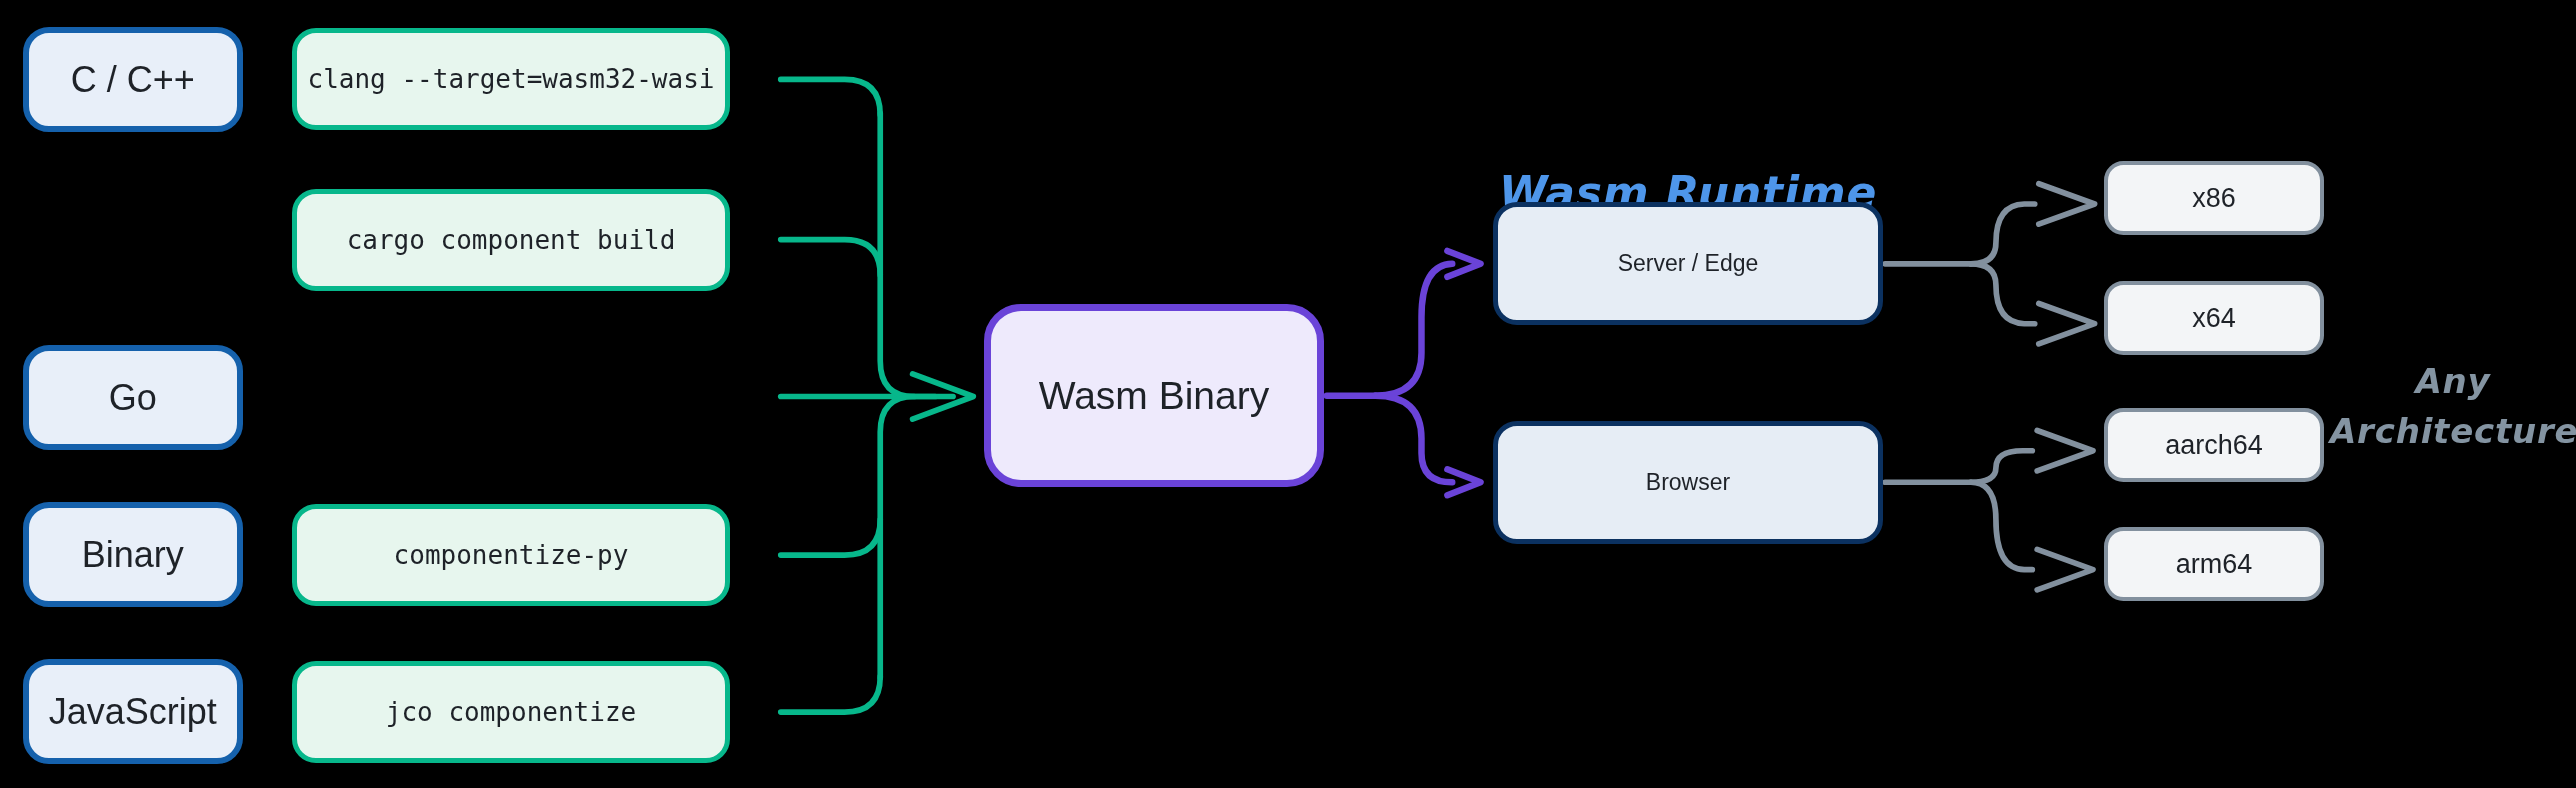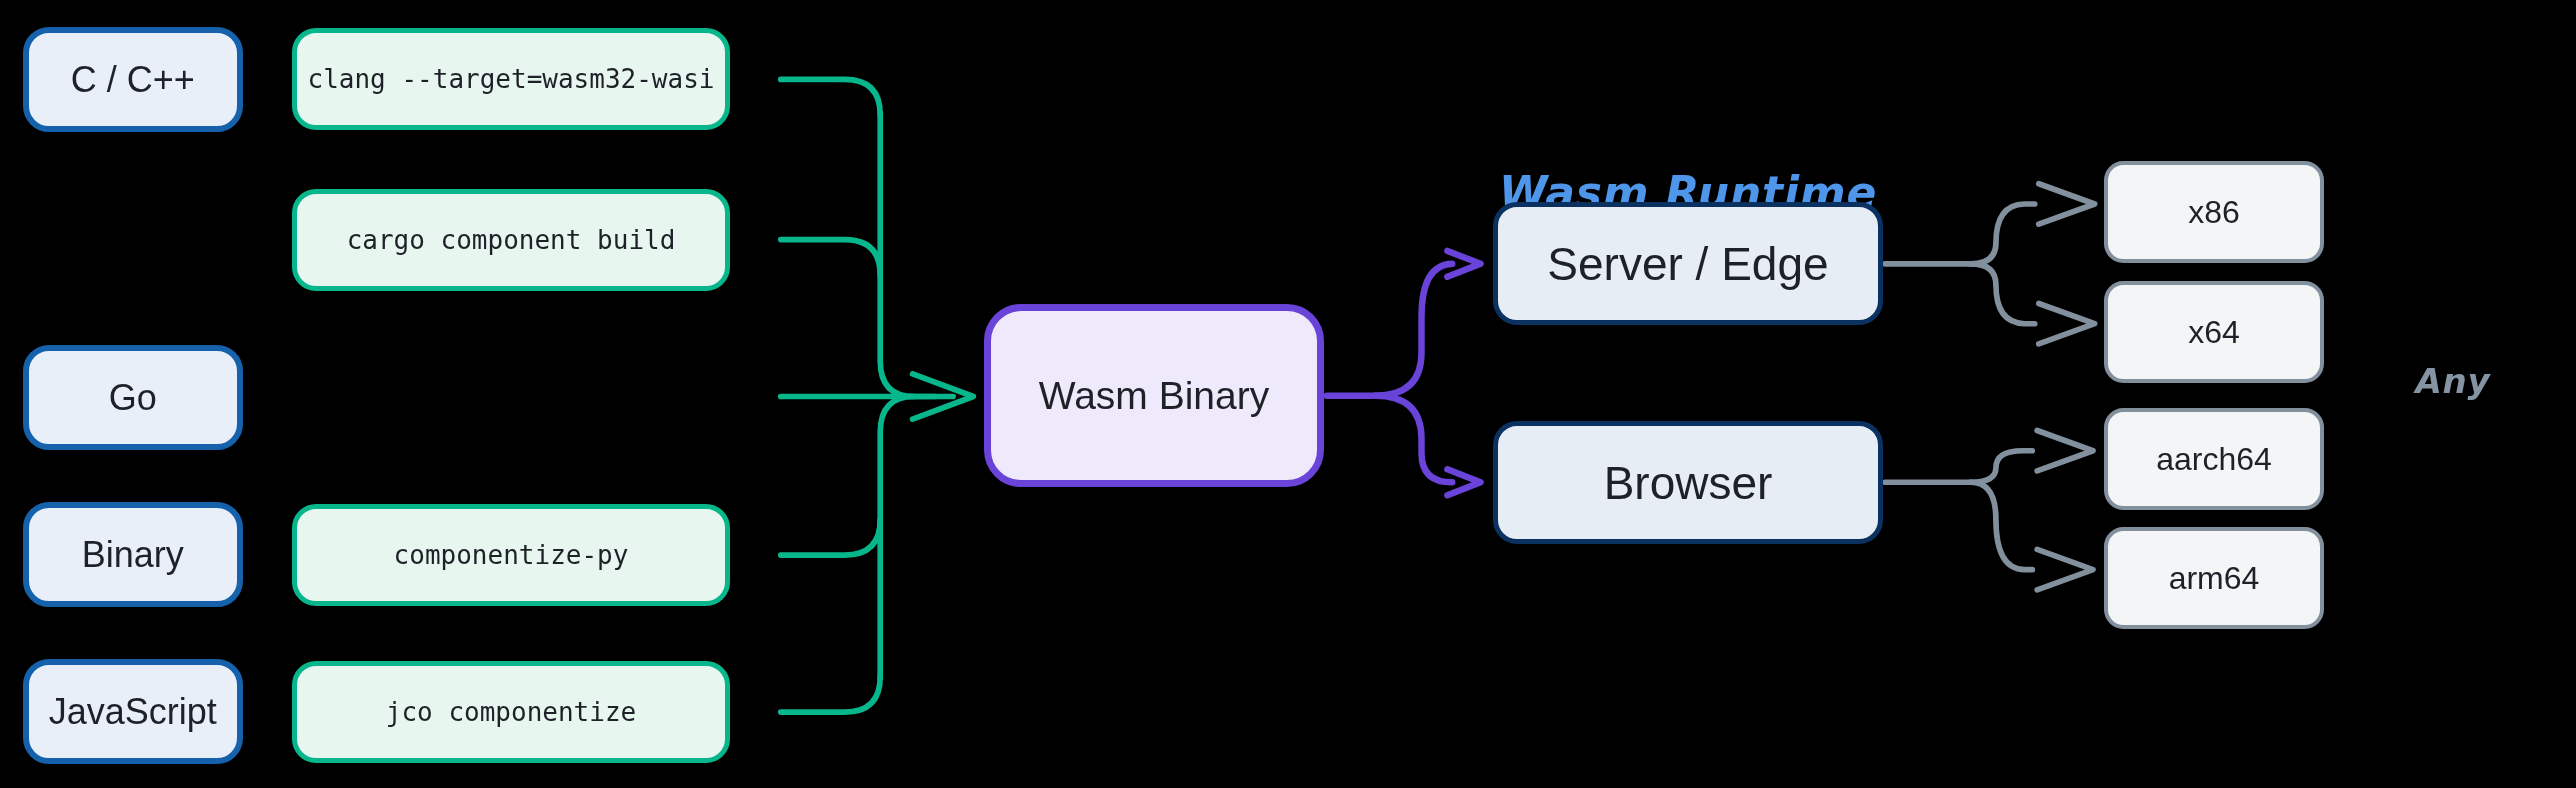--- a/index.html
+++ b/index.html
@@ -34,26 +34,26 @@
     font-family:"DejaVu Sans Mono", monospace; font-size:26px;
   }
   .binary {
     left:984px; top:304px; width:340px; height:183px;
     background:var(--binary_fill); border:7.3px solid var(--binary_border);
     border-radius:37px; font-size:39px;
   }
   .runtime {
     left:1493px; width:390px; height:123px;
     background:var(--runtime_fill); border:5.7px solid var(--runtime_border);
-    border-radius:24px; font-size:46px;
+    border-radius:24px; font-size:23px;
   }
   .arch {
-    left:2104px; width:220px; height:102px;
+    left:2104px; width:220px; height:74px;
     background:var(--arch_fill); border:4.9px solid var(--arch_border);
-    border-radius:19.4px; font-size:32px;
+    border-radius:19.4px; font-size:27px;
   }
   .hand {
     position:absolute; text-align:center; font-weight:bold; font-style:italic;
     font-family:"DejaVu Sans", sans-serif; letter-spacing:0.8px;
   }
   #runtime-heading {
     left:1492px; top:118px; width:392px;
     font-size:44px; line-height:58px; color:var(--runtime_heading_color);margin-top:46px;
   }
   #arch-note {
@@ -117,16 +117,17 @@
   <div class="node runtime" style="top:202px">Server / Edge</div>
   <div class="node runtime" style="top:421px">Browser</div>
 
   <div class="node arch" style="top:161px">x86</div>
   <div class="node arch" style="top:281px">x64</div>
   <div class="node arch" style="top:408px">aarch64</div>
   <div class="node arch" style="top:527px">arm64</div>
 
   <div class="hand" id="arch-note">
     <div>Any</div>
+    <div>Architecture</div>
   </div>
 
 </div>
 
 
 </body></html>

